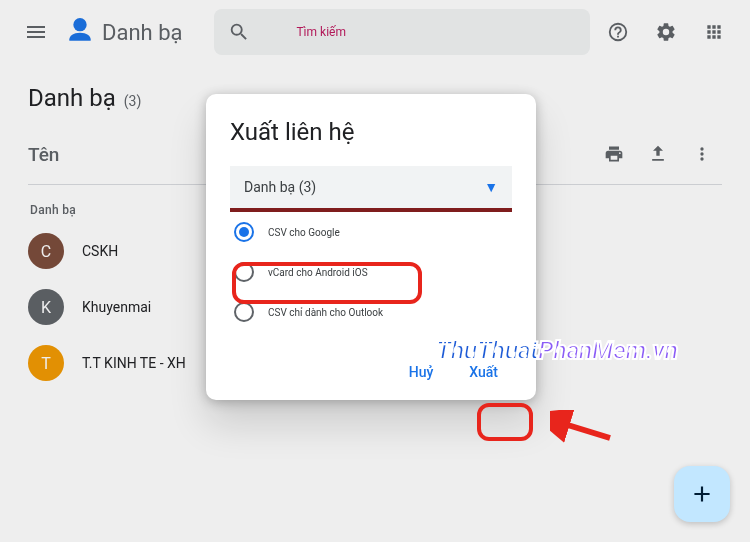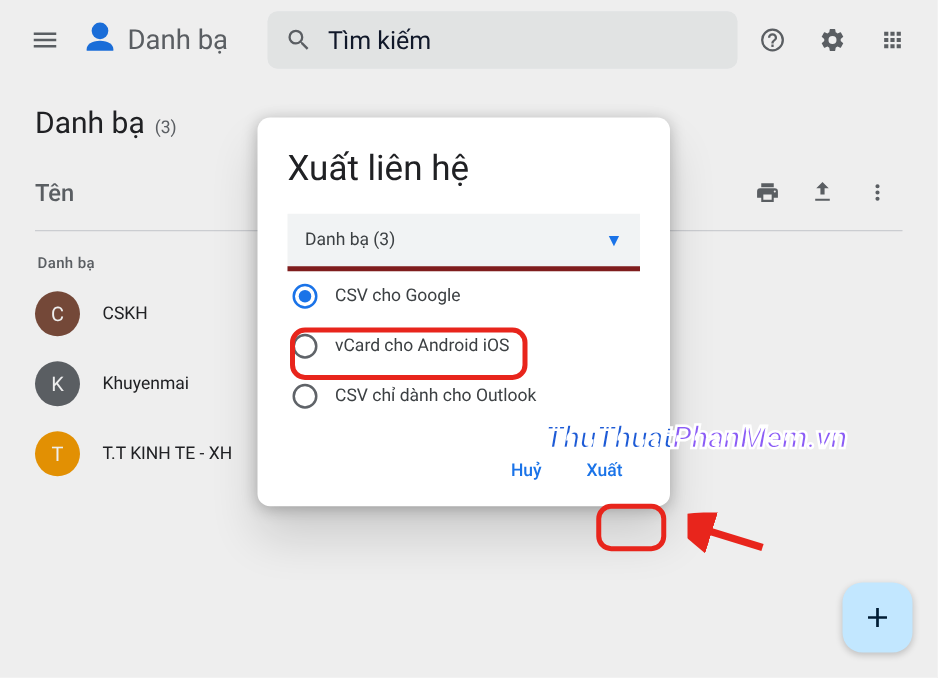--- a/index.html
+++ b/index.html
@@ -5,21 +5,21 @@
   * { box-sizing: border-box; margin: 0; padding: 0; }
   body { font-family: 'Google Sans', Roboto, Arial, sans-serif; background: #fff; width: 750px; height: 542px; overflow: hidden; position: relative; }
 
   
   .header { display: flex; align-items: center; height: 64px; padding: 0 16px; gap: 8px; }
   .menu-btn { width: 40px; height: 40px; border-radius: 50%; display: flex; align-items: center; justify-content: center; cursor: pointer; color: #5f6368; }
   .logo-block { display: flex; align-items: center; gap: 6px; margin-right: 24px; }
   .logo-icon svg { width: 32px; height: 32px; }
   .app-title { font-size: 22px; color: #5f6368; font-weight: 400; }
   .search-bar { flex: 1; max-width: 420px; height: 46px; background: #f1f3f4; border-radius: 8px; display: flex; align-items: center; padding: 0 14px; gap: 12px; color: #5f6368; }
-  .search-ph { font-size: 20px; color: #0f172a; }
+  .search-ph { font-size: 12px; color: #be185d; margin-left: 34px; }
   .header-right { margin-left: auto; display: flex; align-items: center; gap: 8px; }
   .icon-btn { width: 40px; height: 40px; border-radius: 50%; display: flex; align-items: center; justify-content: center; color: #5f6368; cursor: pointer; }
 
   
   .body-area { padding: 20px 28px 0 28px; }
   .page-title-row { display: flex; align-items: baseline; gap: 8px; }
   .page-title { font-size: 24px; color: #202124; font-weight: 400; }
   .page-count { font-size: 14px; color: #5f6368; }
   .action-row { margin-top: 22px; display: flex; align-items: center; }
   .col-name { font-size: 19px; color: #5f6368; font-weight: 500; }
@@ -28,25 +28,25 @@
 
   .section-label { font-size: 12px; color: #5f6368; font-weight: 500; margin: 18px 0 6px 2px; letter-spacing: .3px; }
 
   .contact-row { display: flex; align-items: center; height: 56px; gap: 18px; cursor: pointer; }
   .avatar { width: 36px; height: 36px; border-radius: 50%; display: flex; align-items: center; justify-content: center; color: #fff; font-size: 16px; font-weight: 400; }
   .contact-name { font-size: 14px; color: #202124; }
 
   
   .scrim { position: absolute; inset: 0; background: rgba(32,33,36,0.08); }
   .dialog { position: absolute; left: 206px; top: 94px; width: 330px; background: #fff; border-radius: 10px; box-shadow: 0 2px 12px rgba(0,0,0,.25), 0 24px 38px rgba(0,0,0,.14); padding: 24px 24px 12px 24px; }
-  .dialog-title { font-size: 28px; color: #202124; margin-bottom: 20px; }
+  .dialog-title { font-size: 24px; color: #202124; margin-bottom: 20px; }
   .select-box { position: relative; background: #f1f3f4; height: 46px; display: flex; align-items: center; padding: 0 14px; justify-content: space-between; color: #3c4043; font-size: 14px; border-bottom: 4px solid #7f1d1d; cursor: pointer; }
   .select-arrow { color: #1a73e8; }
   .field-label { font-size: 12px; color: #5f6368; margin: 20px 0 10px 2px; }
-  .radio-row { display: flex; align-items: center; height: 40px; gap: 14px; cursor: pointer; font-size: 14px; color: #3c4043; padding-left: 4px; }
+  .radio-row { display: flex; align-items: center; height: 40px; gap: 14px; cursor: pointer; font-size: 10px; color: #3c4043; padding-left: 4px; }
   .radio { width: 20px; height: 20px; border-radius: 50%; border: 2px solid #5f6368; position: relative; flex-shrink: 0; }
   .radio.selected { border-color: #1a73e8; }
   .radio.selected::after { content: ''; position: absolute; inset: 3px; background: #1a73e8; border-radius: 50%; }
   .dialog-actions { display: flex; justify-content: flex-end; gap: 8px; margin-top: 24px; }
   .txt-btn { padding: 8px 14px; border-radius: 4px; font-size: 14px; font-weight: 500; color: #1a73e8; cursor: pointer; }
 
   
   .hl { position: absolute; border: 4px solid #e8251c; border-radius: 12px; pointer-events: none; }
 
   

